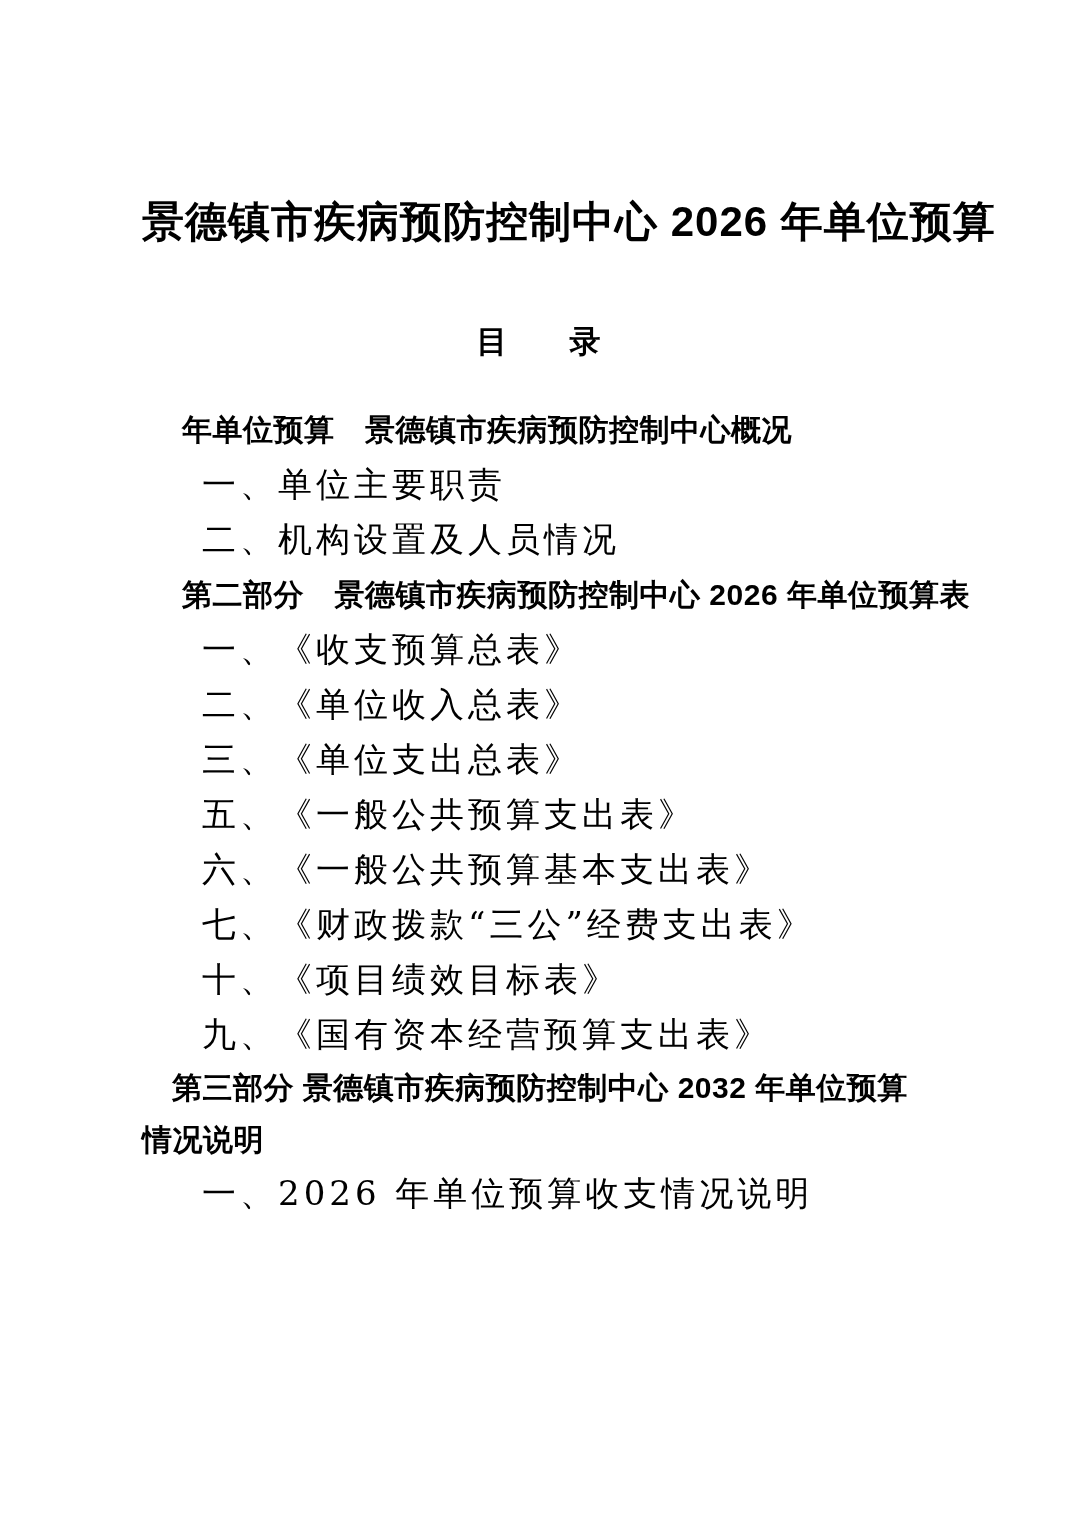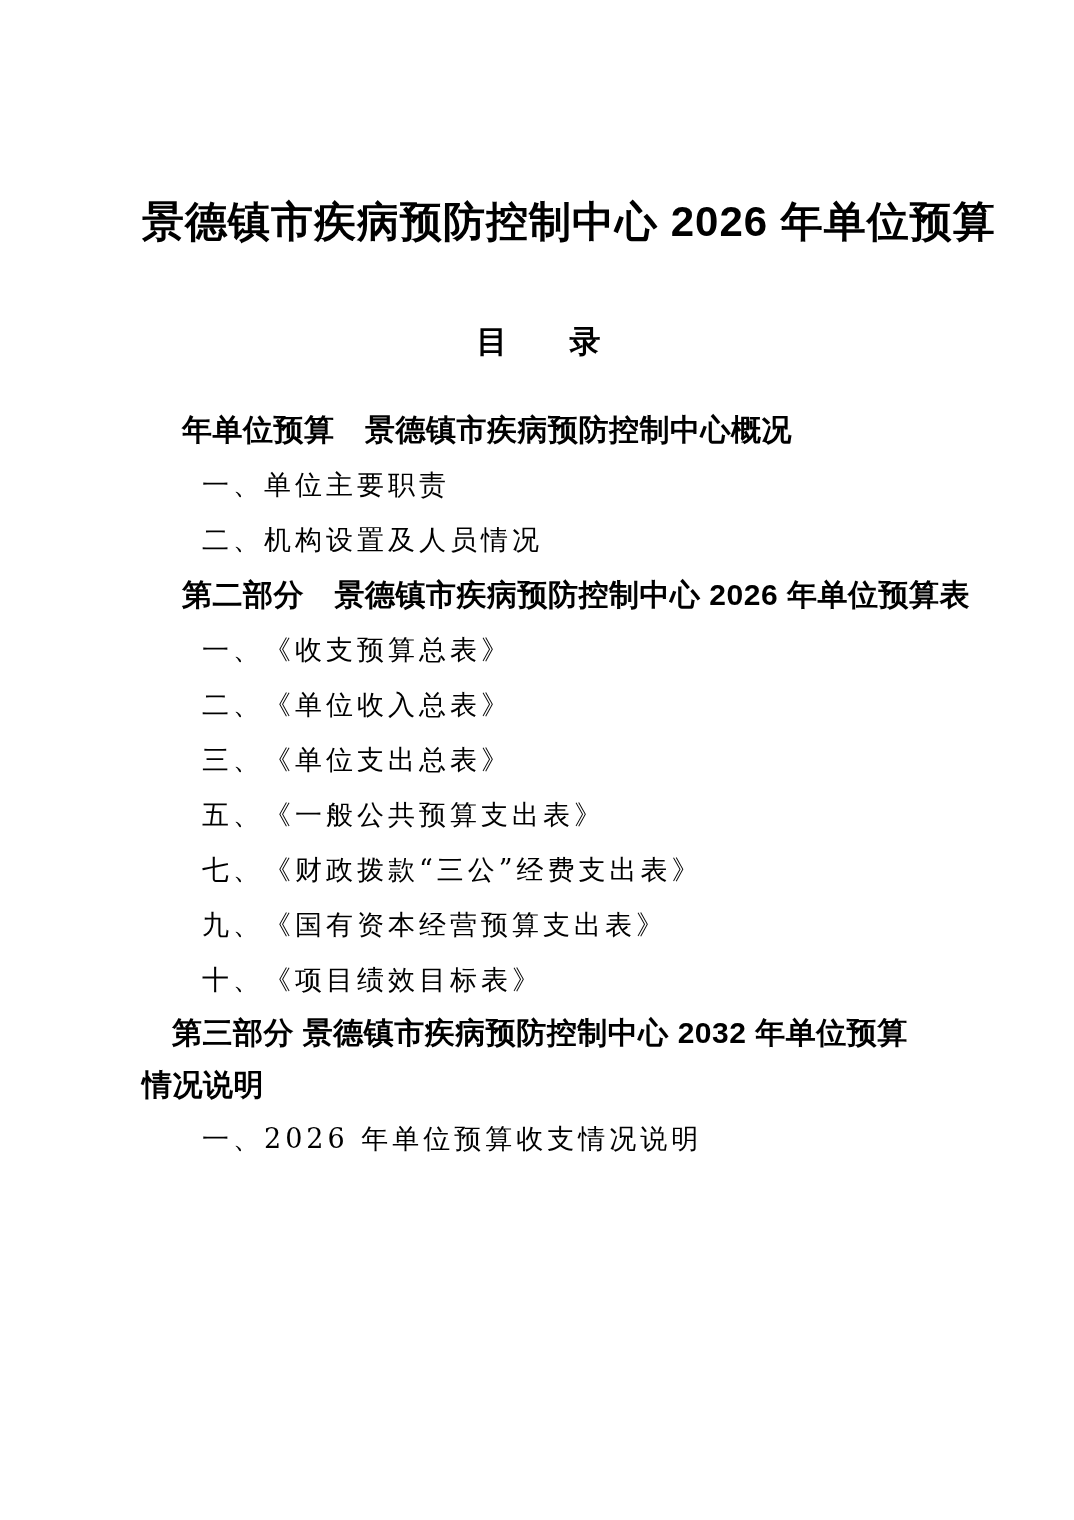--- a/index.html
+++ b/index.html
@@ -35,21 +35,21 @@
     text-align: center;
     font-family: "Liberation Sans", sans-serif;
     font-weight: 700;
     font-size: 31px;
     line-height: 36px;
   }
   .toc-list {
     margin-top: 42px;
   }
   .toc-item {
-    font-size: 27px;
+    font-size: 34px;
     line-height: 55px;
     white-space: nowrap;
   }
   .lv-part {
     font-family: "Liberation Sans", sans-serif;
     font-weight: 700;
     font-size: 30px;
     padding-left: 40px;
     letter-spacing: 0.5px;
   }
@@ -80,19 +80,20 @@
 
   <div class="toc-list">
       <div class="toc-item lv-part">年单位预算　景德镇市疾病预防控制中心概况</div>
       <div class="toc-item lv-sub">一、单位主要职责</div>
       <div class="toc-item lv-sub">二、机构设置及人员情况</div>
       <div class="toc-item lv-part">第二部分　景德镇市疾病预防控制中心 2026 年单位预算表</div>
       <div class="toc-item lv-sub">一、《收支预算总表》</div>
       <div class="toc-item lv-sub">二、《单位收入总表》</div>
       <div class="toc-item lv-sub">三、《单位支出总表》</div>
       <div class="toc-item lv-sub">五、《一般公共预算支出表》</div>
+      <div class="toc-item lv-sub">六、《一般公共预算基本支出表》</div>
       <div class="toc-item lv-sub">七、《财政拨款“三公”经费支出表》</div>
+      <div class="toc-item lv-sub">十、《项目绩效目标表》</div>
       <div class="toc-item lv-sub">九、《国有资本经营预算支出表》</div>
-      <div class="toc-item lv-sub">十、《项目绩效目标表》</div>
       <div class="toc-item lv-part-wrap">第三部分 景德镇市疾病预防控制中心 2032 年单位预算情况说明</div>
       <div class="toc-item lv-sub">一、2026 年单位预算收支情况说明</div>
     </div>
 </div>
 
 </body></html>

